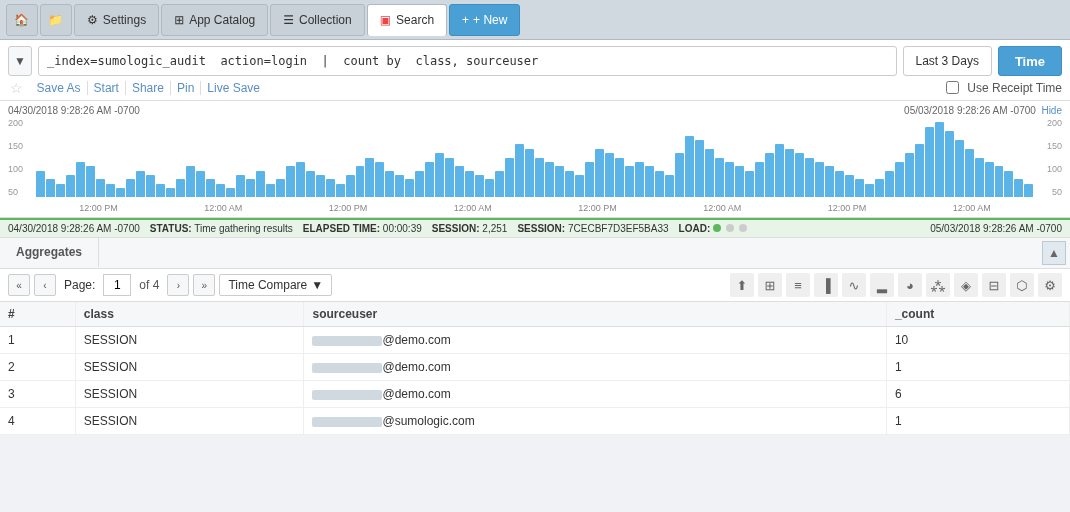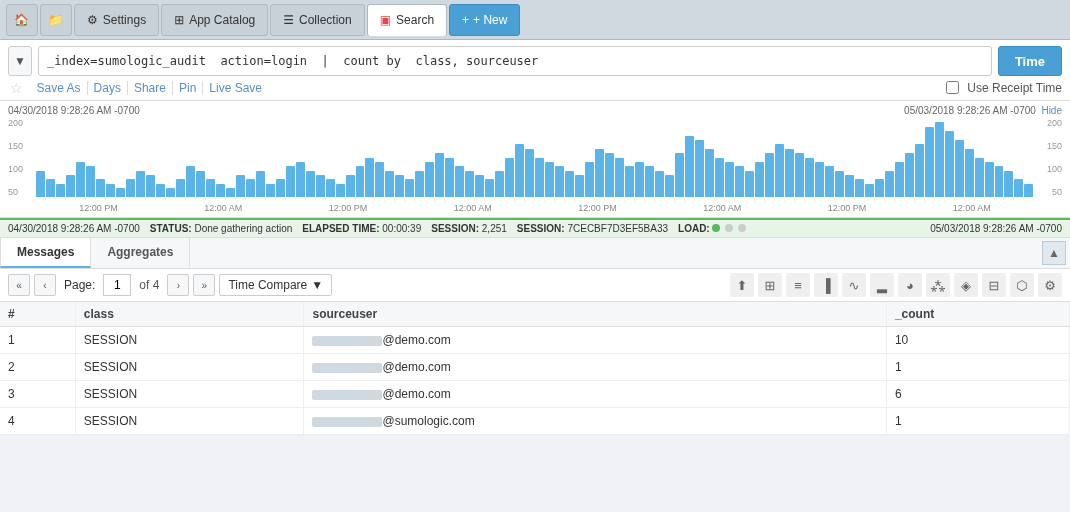--- a/index.html
+++ b/index.html
@@ -92,26 +92,27 @@
   <div class="nav-tab-new">
     <span>+</span>
     <span>+ New</span>
   </div>
 </div>
 
 <div class="search-area">
   <div class="search-row">
     <div class="search-dropdown-btn">▼</div>
     <input class="search-input-box" type="text" value="_index=sumologic_audit  action=login  |  count by  class, sourceuser" style="">
+    <button class="time-range-btn">Last 3 Days</button>
     <button class="start-btn">Time</button>
   </div>
   <div class="action-row">
     <span class="star-icon">☆</span>
     <span class="action-link">Save As</span>
-    <span class="action-link">Days</span>
+    <span class="action-link">Start</span>
     <span class="action-link">Share</span>
     <span class="action-link">Pin</span>
     <span class="action-link">Live Save</span>
     <div class="use-receipt-row">
       <input type="checkbox" id="use-receipt" style="">
       <label for="use-receipt">Use Receipt Time</label>
     </div>
   </div>
 </div>
 
@@ -252,21 +253,21 @@
       <span>12:00 PM</span>
       <span>12:00 AM</span>
     </div>
   </div>
 </div>
 
 <div class="status-bar">
   <span>04/30/2018 9:28:26 AM -0700</span>
   <span>
     <span style="font-weight:bold;">STATUS:</span>
-    <span>Done gathering action</span>
+    <span>Time gathering results</span>
   </span>
   <span>
     <span style="font-weight:bold;">ELAPSED TIME:</span>
     <span>00:00:39</span>
   </span>
   <span>
     <span style="font-weight:bold;">SESSION:</span>
     <span>2,251</span>
   </span>
   <span>
@@ -277,21 +278,20 @@
     <span style="font-weight:bold;">LOAD:</span>
     <span class="load-dot"></span>
     <span class="load-dot gray"></span>
     <span class="load-dot gray"></span>
   </span>
   <span style="margin-left:auto;">05/03/2018 9:28:26 AM -0700</span>
 </div>
 
 <div class="results-area">
   <div class="results-tabs">
-    <div class="results-tab active">Messages</div>
     <div class="results-tab">Aggregates</div>
     <div class="collapse-btn">▲</div>
   </div>
 
   <div class="toolbar">
     <div class="toolbar-left">
       <button class="page-nav-btn">«</button>
       <button class="page-nav-btn">‹</button>
       <span style="font-size:12px; padding:0 4px;">Page:</span>
       <input class="page-num-input" value="1" type="text" style="">

